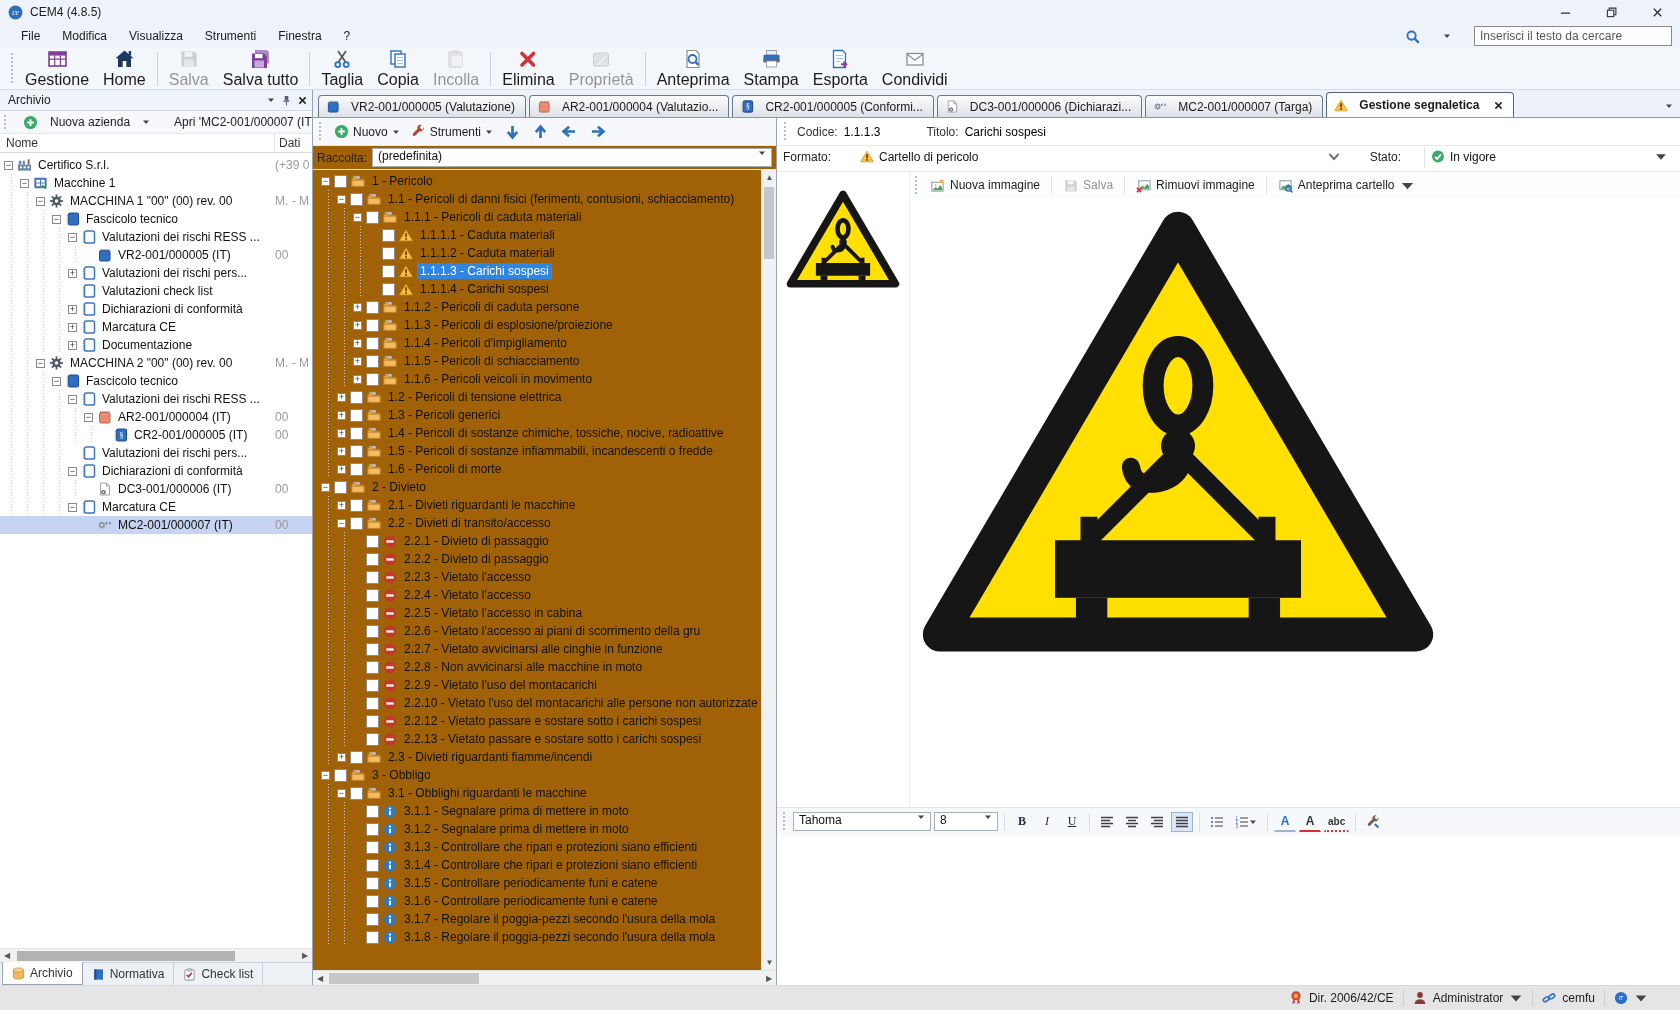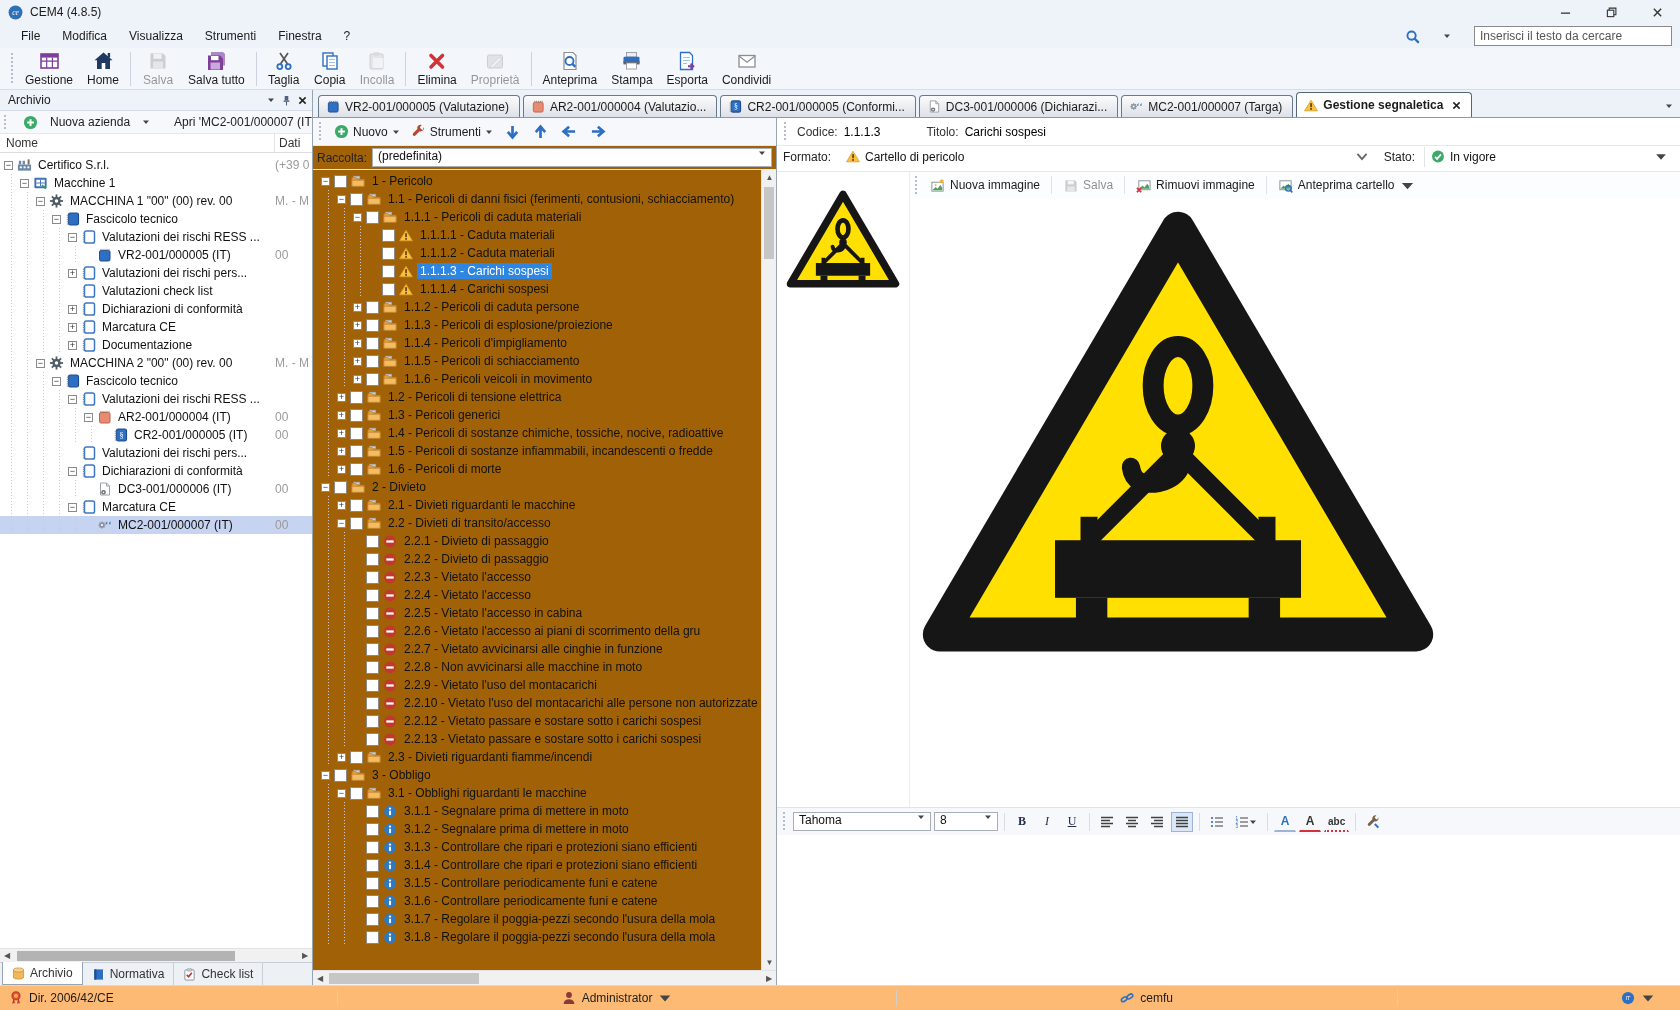--- a/index.html
+++ b/index.html
@@ -14,21 +14,21 @@
   .titlebar .title{font-size:12px;color:#1b1b1b}
   .winbtns{margin-left:auto;display:flex;height:100%}
   .winbtn{width:46px;display:flex;align-items:center;justify-content:center}
   .menubar{height:24px;background:#eef2f9;display:flex;align-items:center;padding-left:10px;flex:0 0 24px}
   .menu-item{padding:3px 11px;color:#1b1b1b}
   .menusearch{margin-left:auto;display:flex;align-items:center;gap:23px;padding-right:8px}
   .search-input{width:198px;height:20px;border:1px solid #8a8a8a;padding:0 5px;font:12px "Liberation Sans",sans-serif;color:#333}
   .search-input::placeholder{color:#555}
   .toolbar{height:42px;background:#f3f6fb;border-bottom:1px solid #d7dde8;display:flex;align-items:center;padding:1px 4px 1px 10px;flex:0 0 42px}
   .tb-item{display:flex;flex-direction:column;align-items:center;justify-content:center;min-width:46px;padding:0 7px;height:39px;gap:2px}
-  .tb-item .lbl{font-size:12px;color:#1b1b1b;white-space:nowrap}
+  .tb-item .lbl{font-size:16px;color:#1b1b1b;white-space:nowrap}
   .tb-item.disabled{opacity:.45;filter:grayscale(1)}
   .tb-sep{width:1px;height:34px;background:#ccd3dd;margin:0 4px;flex:0 0 1px}
   .grip{width:5px;align-self:stretch;margin:3px 3px 3px 0;background:radial-gradient(circle,#b4bdc9 0.9px,transparent 1.1px);background-size:4px 4px;flex:0 0 5px}
 
   
   .main{flex:1;display:flex;min-height:0}
   .left-panel{width:313px;flex:0 0 313px;border-right:1px solid #98a4b2;display:flex;flex-direction:column;background:#fff}
   .right-area{flex:1;display:flex;flex-direction:column;min-width:0}
 
   
@@ -51,21 +51,21 @@
   .lp-hscroll{height:14px;flex:0 0 14px;background:#f1f1f1;border-top:1px solid #e2e2e2;display:flex;align-items:center}
   .sarrow{width:14px;height:14px;display:flex;align-items:center;justify-content:center;font-size:8px;color:#555}
   .lp-hthumb{height:10px;width:218px;background:#b3b3b3;margin-left:3px}
   .lp-tabs{height:23px;flex:0 0 23px;background:#edf0f5;border-top:1px solid #c9cfd8;display:flex;align-items:stretch;padding-left:2px}
   .lp-tab{display:flex;align-items:center;gap:5px;padding:0 9px;color:#333;border-right:1px solid #c9cfd8}
   .lp-tab.active{background:#fff;border:1px solid #98a4b2;border-top:none;margin-top:-1px;}
   .lp-tab .icon svg{width:13px;height:13px}
 
   
   .tabstrip{height:28px;flex:0 0 28px;background:#edf1f8;border-bottom:1px solid #8b98a8;display:flex;align-items:flex-end;padding:0 24px 0 5px;position:relative}
-  .doc-tab{height:22px;display:flex;align-items:center;gap:5px;padding:0 10px 0 7px;border:1px solid #69798c;border-bottom:none;border-radius:4px 4px 0 0;background:linear-gradient(#fbfbfc,#dde1e8);margin-right:3px;color:#1b1b1b;white-space:nowrap;max-width:215px;overflow:hidden}
+  .doc-tab{height:22px;display:flex;align-items:center;gap:11px;padding:0 10px 0 7px;border:1px solid #69798c;border-bottom:none;border-radius:4px 4px 0 0;background:linear-gradient(#fbfbfc,#dde1e8);margin-right:3px;color:#1b1b1b;white-space:nowrap;max-width:215px;overflow:hidden}
   .doc-tab .icon svg{width:14px;height:13px}
   .doc-tab.active{background:#fff;font-weight:bold;height:25px;border-color:#55667a}
   .tab-close{margin-left:4px;display:inline-flex}
   .tabstrip-caret{position:absolute;right:7px;bottom:7px}
 
   .content-row{flex:1;display:flex;min-height:0}
 
   
   .mid-panel{width:464px;flex:0 0 464px;border-right:1px solid #98a4b2;display:flex;flex-direction:column;background:#a16207}
   .mp-toolbar{height:28px;flex:0 0 28px;display:flex;align-items:center;gap:5px;padding:0 5px;border-bottom:1px solid #e4e7ec;background:#f6f8fb}
@@ -87,21 +87,21 @@
   .mp-vthumb{position:absolute;left:2px;right:2px;top:17px;height:72px;background:#c6c6c6}
   .vs-arrow{position:absolute;left:0;width:15px;height:15px;display:flex;align-items:center;justify-content:center;font-size:8px;color:#555}
   .mp-hscroll{height:15px;flex:0 0 15px;background:#f1f1f1;border-top:1px solid #e2e2e2;display:flex;align-items:center}
   .mp-hthumb{height:11px;width:150px;background:#c6c6c6;margin-left:2px}
 
   
   .right-panel{flex:1;display:flex;flex-direction:column;min-width:0;background:#fff}
   .rp-row1{height:28px;flex:0 0 28px;display:flex;align-items:center;border-bottom:1px solid #e8e8e8;padding:0 6px;gap:6px}
   .rp-row1 .lab{color:#333}
   .rp-row1 .val{color:#000;margin-right:40px}
-  .rp-row2{height:26px;flex:0 0 26px;display:flex;align-items:center;border-bottom:1px solid #e8e8e8;padding:0 6px 4px 6px;gap:9px}
+  .rp-row2{height:26px;flex:0 0 26px;display:flex;align-items:center;border-bottom:1px solid #e8e8e8;padding:0 6px 4px 6px;gap:23px}
   .rp-field{height:20px;display:flex;align-items:center;gap:5px;padding:0 6px;background:#fff;color:#111}
   .rp-field .icon svg{width:14px;height:13px}
   .formato-field{flex:1}
   .stato-field{width:250px;flex:0 0 250px;border-left:1px solid #e4e4e4}
   .chev{margin-left:auto;display:inline-flex}
   .rp-body{flex:1;display:flex;min-height:0}
   .thumb-strip{width:133px;flex:0 0 133px;border-right:1px solid #ececec;padding-top:16px;display:flex;justify-content:center;align-items:flex-start;background:#fff}
   .rp-main{flex:1;display:flex;flex-direction:column;min-width:0}
   .img-toolbar{height:26px;flex:0 0 26px;display:flex;align-items:center;gap:3px;padding:0 4px;background:#fcfdfe}
   .img-tool{display:flex;align-items:center;gap:5px;padding:2px 5px;color:#1b1b1b;white-space:nowrap}
@@ -118,21 +118,21 @@
   .fmt-b{font-family:"Liberation Serif",serif;font-weight:bold}
   .fmt-i{font-family:"Liberation Serif",serif;font-style:italic}
   .fmt-u{font-family:"Liberation Serif",serif;text-decoration:underline}
   .a-blue{color:#2d6fc2;font-weight:bold;border-bottom:2px solid #9db4d4}
   .a-red{font-weight:bold;color:#333;border-bottom:2px solid #d13438}
   .abc-btn{font-size:10px;border-bottom:2px dotted #d13438;font-weight:bold;color:#333}
   .fmt-sep{width:1px;height:18px;background:#d8dde5;margin:0 3px}
   .rp-bottom{height:150px;flex:0 0 150px;background:#fff}
 
   
-  .statusbar{height:25px;flex:0 0 25px;background:#fdba74;border-top:1px solid #d9d9d9;display:flex;align-items:center;justify-content:space-between;padding-right:16px}
+  .statusbar{height:25px;flex:0 0 25px;background:#e5e5e5;border-top:1px solid #d9d9d9;display:flex;align-items:center;justify-content:flex-end;padding-right:23px}
   .sb-item{display:flex;align-items:center;gap:6px;padding:0 9px;height:100%;color:#1b1b1b}
   .sb-sep{width:1px;height:16px;background:#cfcfcf}
   .sb-item .icon svg{width:14px;height:14px}
 </style>
 </head>
 <body>
 
 <div class="app">
 
   <div class="titlebar">

